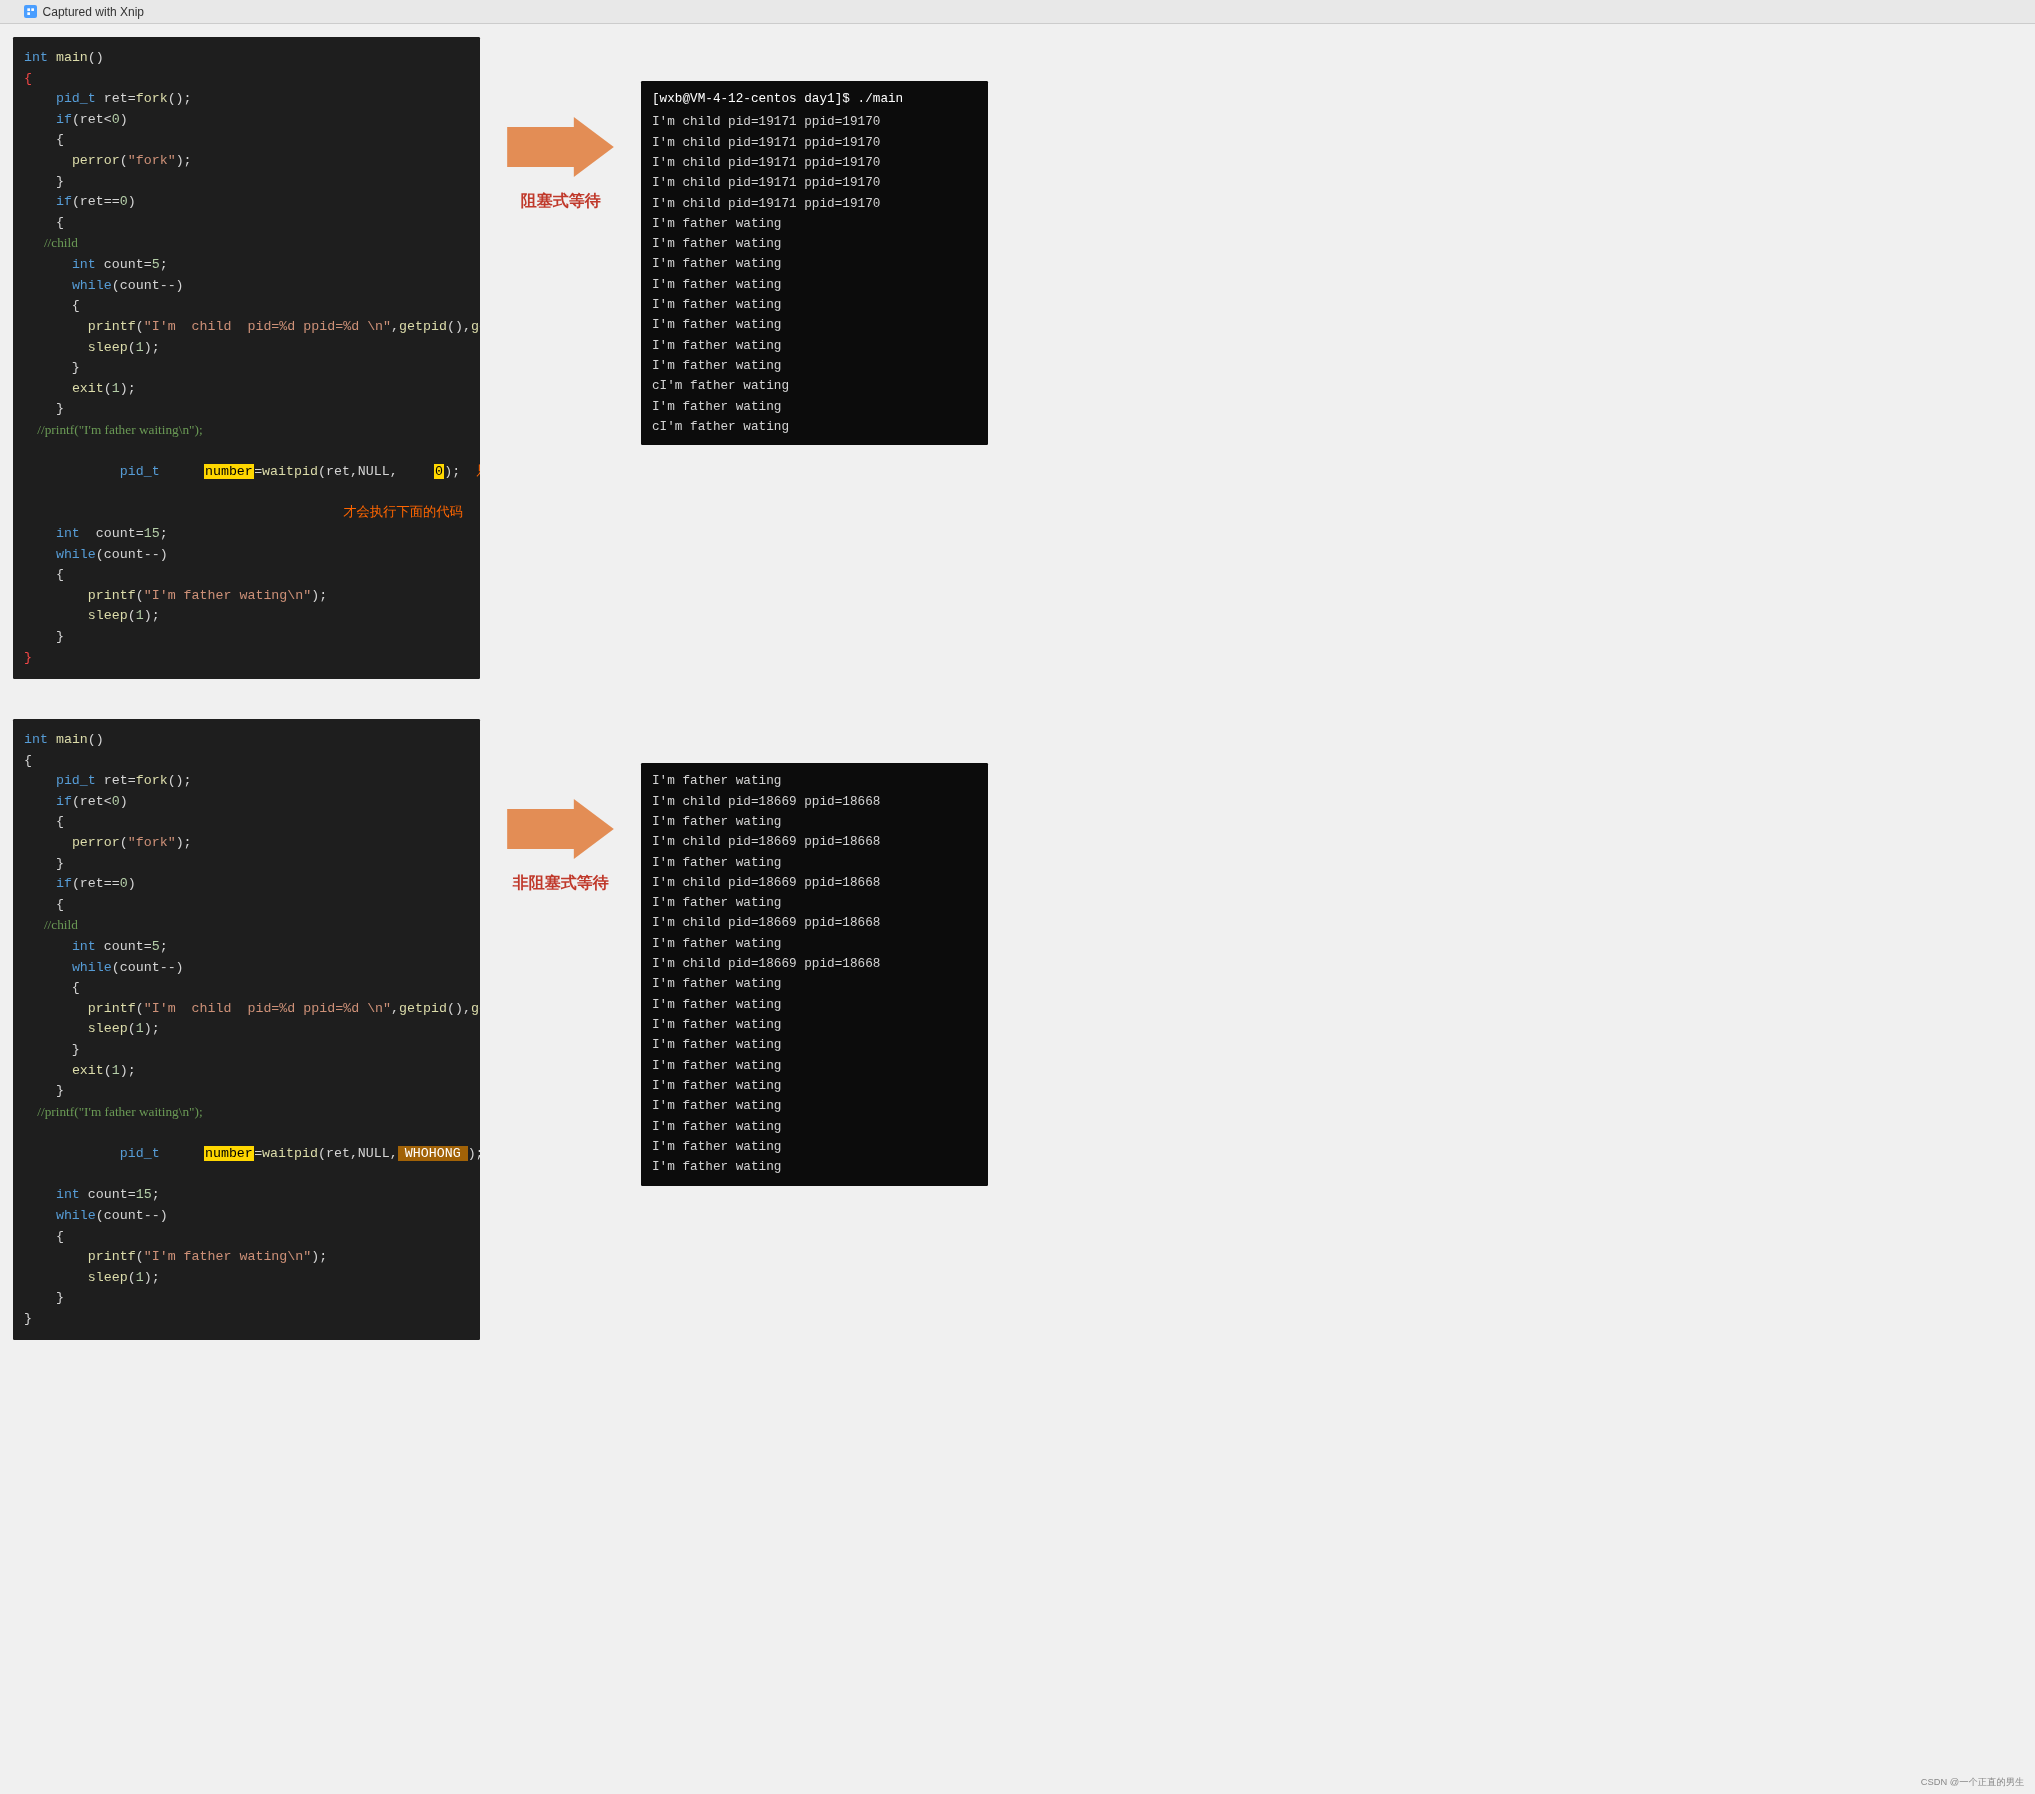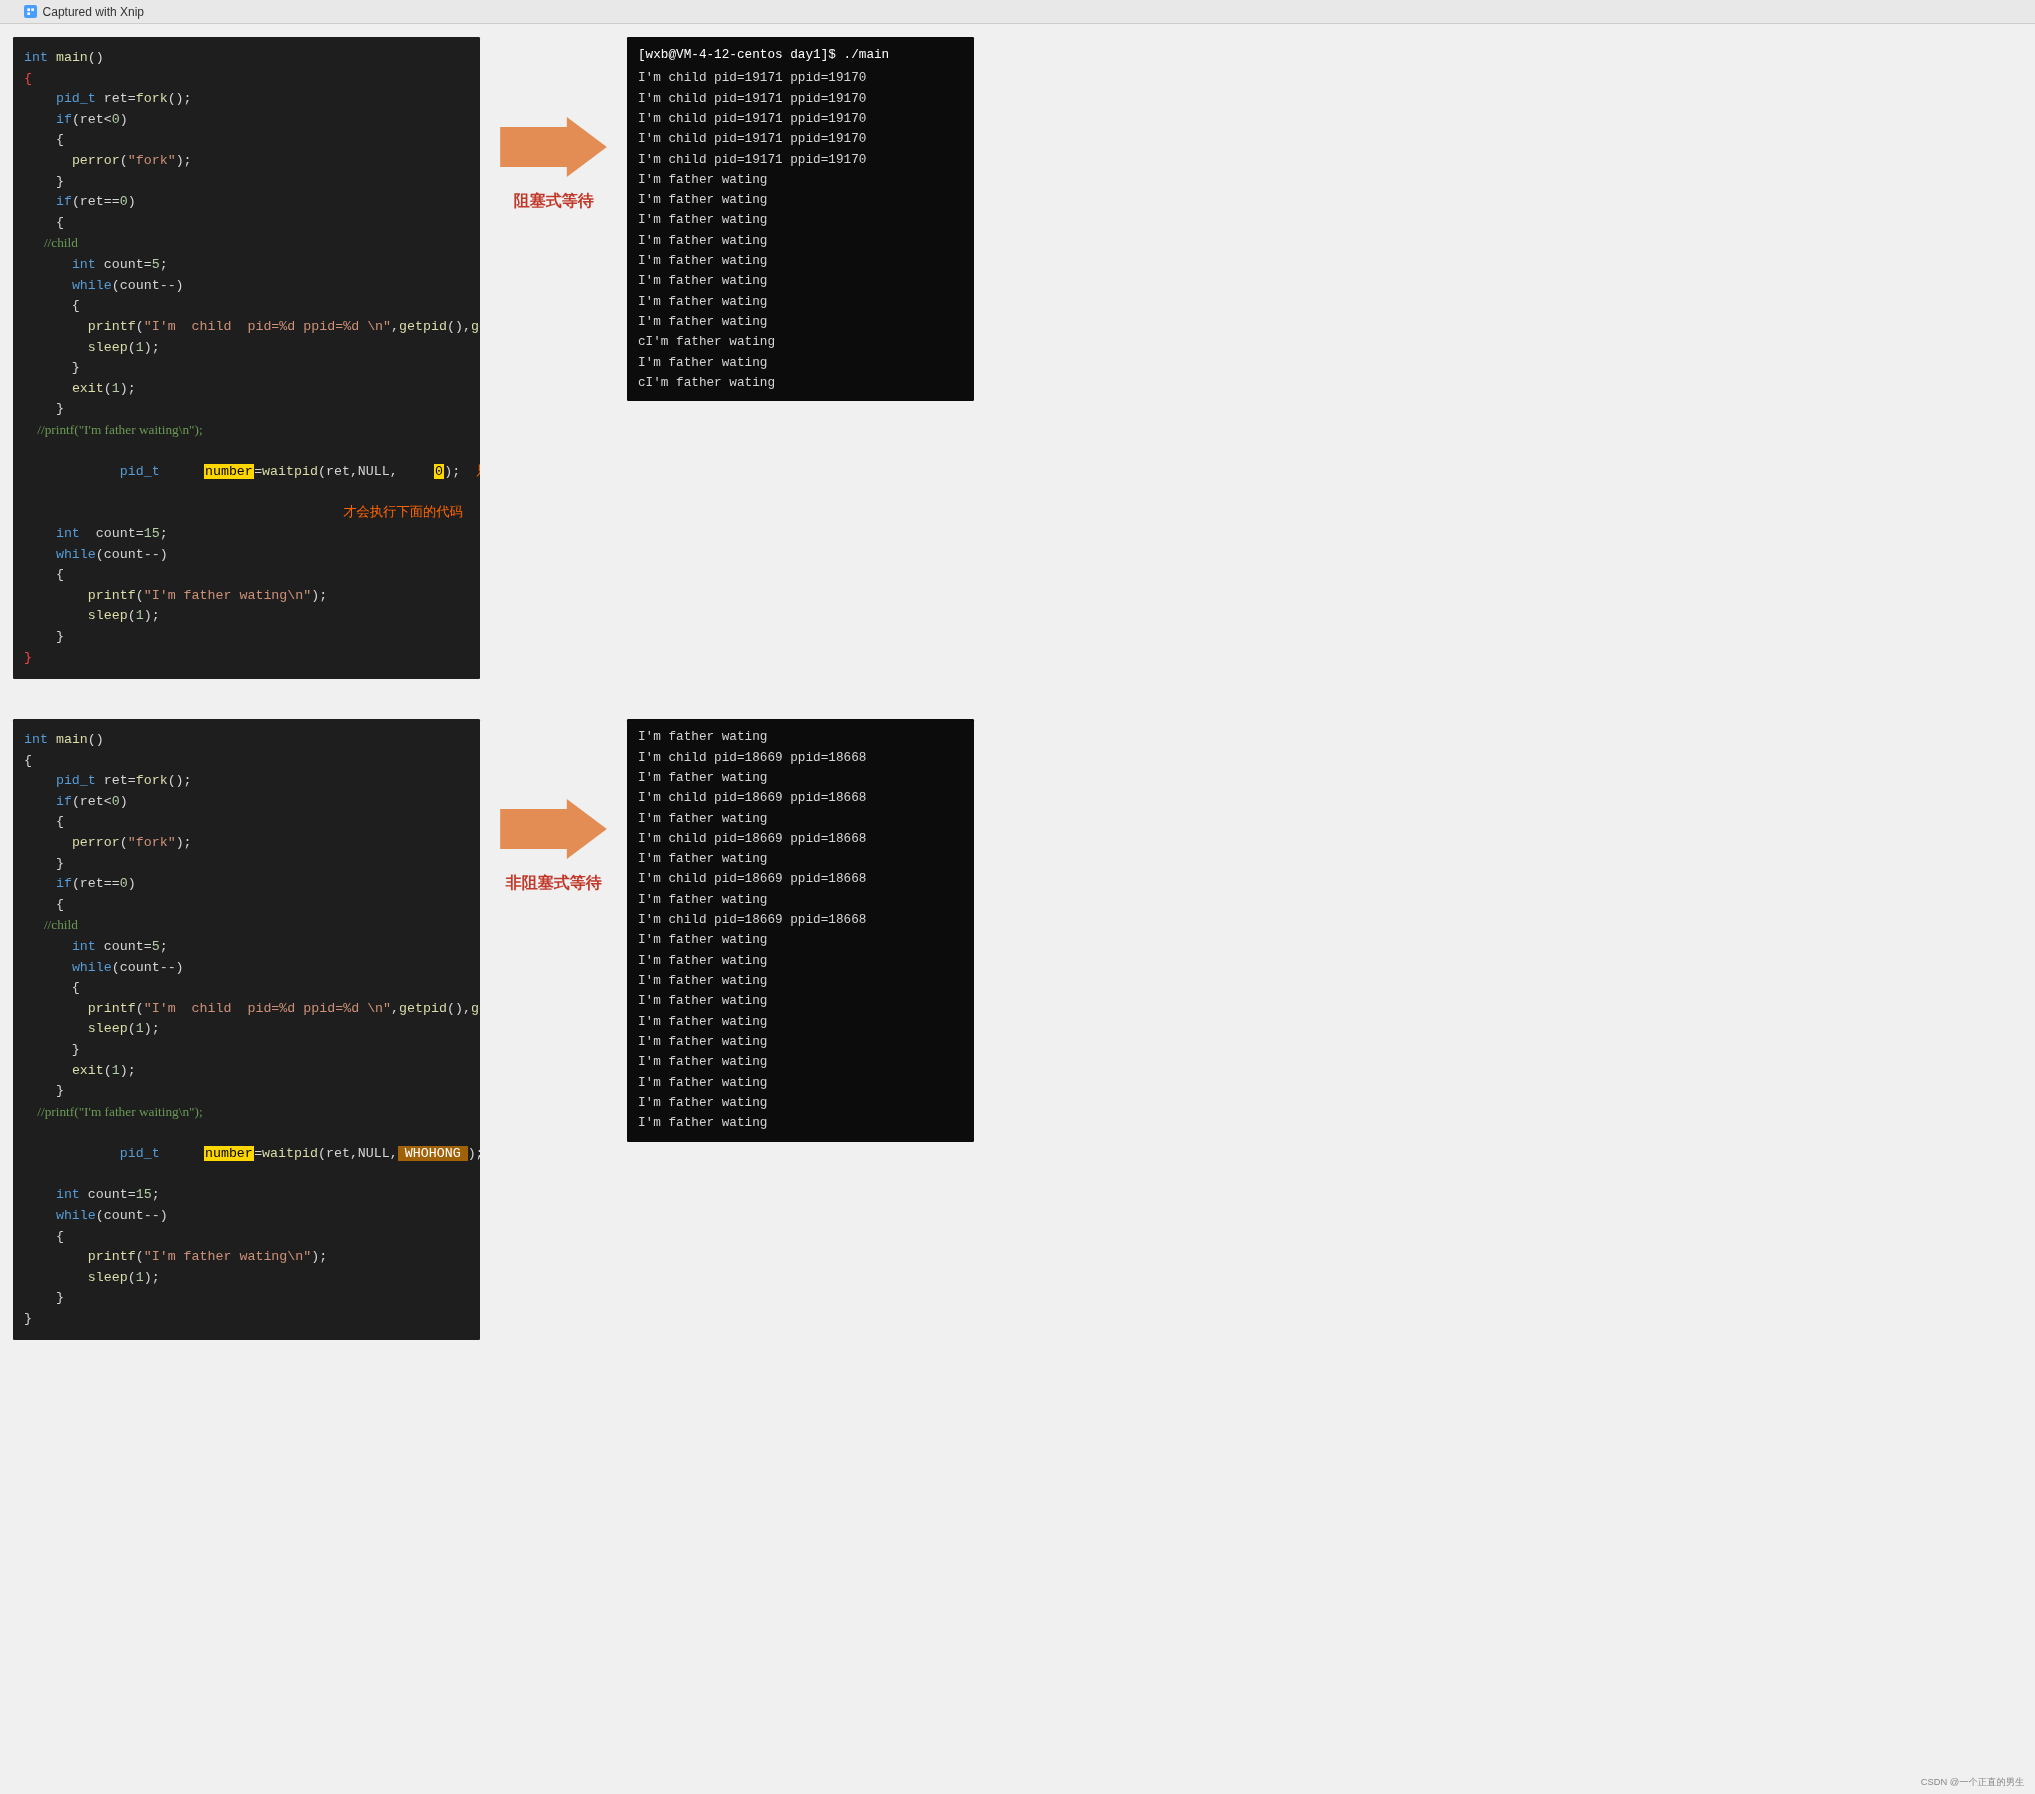--- a/index.html
+++ b/index.html
@@ -37,21 +37,21 @@
       display: flex;
       flex-direction: column;
       gap: 27px;
     }
 
     
     .demo-row {
       display: flex;
       flex-direction: row;
       align-items: flex-start;
-      gap: 20px;
+      gap: 27px;
     }
 
     
     .code-panel {
       background: #1e1e1e;
       width: 467px;
       min-height: 360px;
       padding: 10.7px;
       position: relative;
       border-radius: 1.3px;
@@ -78,20 +78,21 @@
     .terminal-panel {
       background: #0c0c0c;
       width: 280px;
       min-height: 320px;
       padding: 8px 10.7px;
       border-radius: 1.3px;
       color: #d4d4d4;
       font-size: 12.7px;
       line-height: 1.6;
       font-family: 'Courier New', Courier, monospace;
+      margin-top: 44px;
     }
     .terminal-header {
       color: #ffffff;
       margin-bottom: 2.7px;
     }
 
     
     .arrow-label-container {
       display: flex;
       flex-direction: column;

